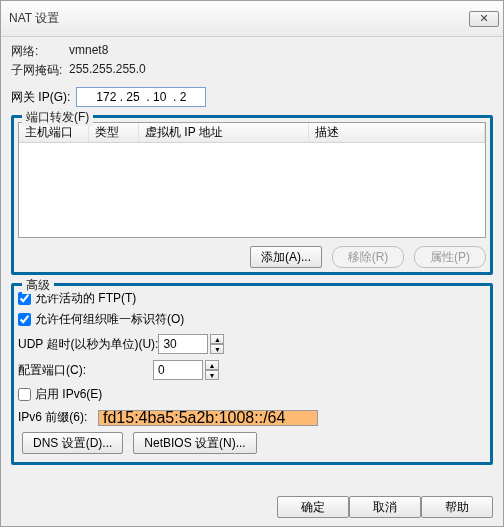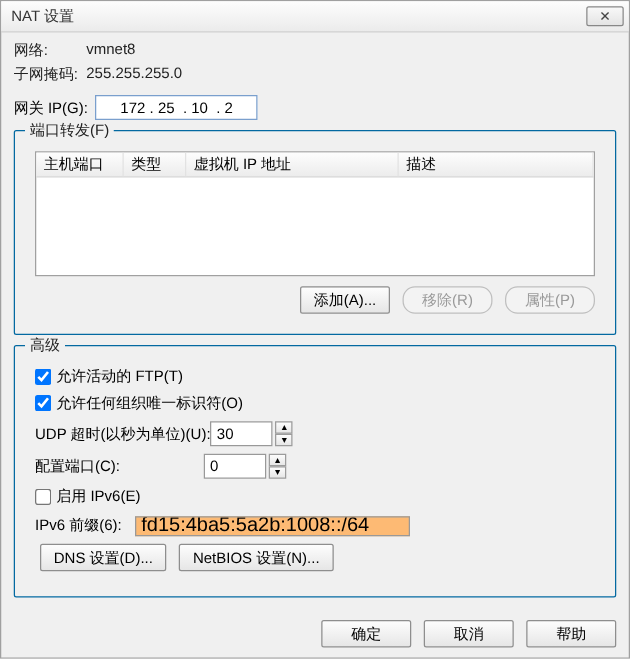--- a/index.html
+++ b/index.html
@@ -52,37 +52,37 @@
   .ip-input {
     width: 130px; height: 20px;
     border: 1px solid #7a9fcd;
     background: #fff;
     padding: 0 4px;
     text-align: center;
     font-family: inherit;
     font-size: 12px;
   }
   .groupbox {
-    border: 1px solid #0369a1;
+    border: 3px solid #0369a1;
     border-radius: 2px;
     margin-bottom: 8px;
-    padding: 16px;
+    padding: 4px;
     position: relative;
   }
   .groupbox .legend {
     position: absolute;
     top: -9px; left: 8px;
     background: #f0f0f0;
     padding: 0 4px;
     color: #222;
   }
   .table-wrap {
     border: 1px solid #a0a0a0;
     background: #fff;
-    height: 100px;
+    height: 116px;
     overflow: hidden;
   }
   .thead {
     display: flex;
     background: linear-gradient(#fdfdfd,#ececec);
     border-bottom: 1px solid #d4d4d4;
     height: 20px;
     align-items: center;
     font-size: 12px;
   }
@@ -131,21 +131,21 @@
   }
   .text-input {
     height: 16px;
     border: 1px solid #999;
     padding: 0 4px;
     font-family: inherit; font-size: 16px;
     background:#fdba74;
   }
   .adv-btn-row { display:flex; gap:10px; margin: 4px 0 4px 4px; }
   .footer-row {
-    display:flex; justify-content:flex-end; gap:10px;
+    display:flex; justify-content:flex-end; 
     padding: 6px 10px 8px 0;
   }
 </style>
 </head>
 <body>
 
 <div class="dialog">
 
   <div class="titlebar">
     <span class="title">NAT 设置</span>

